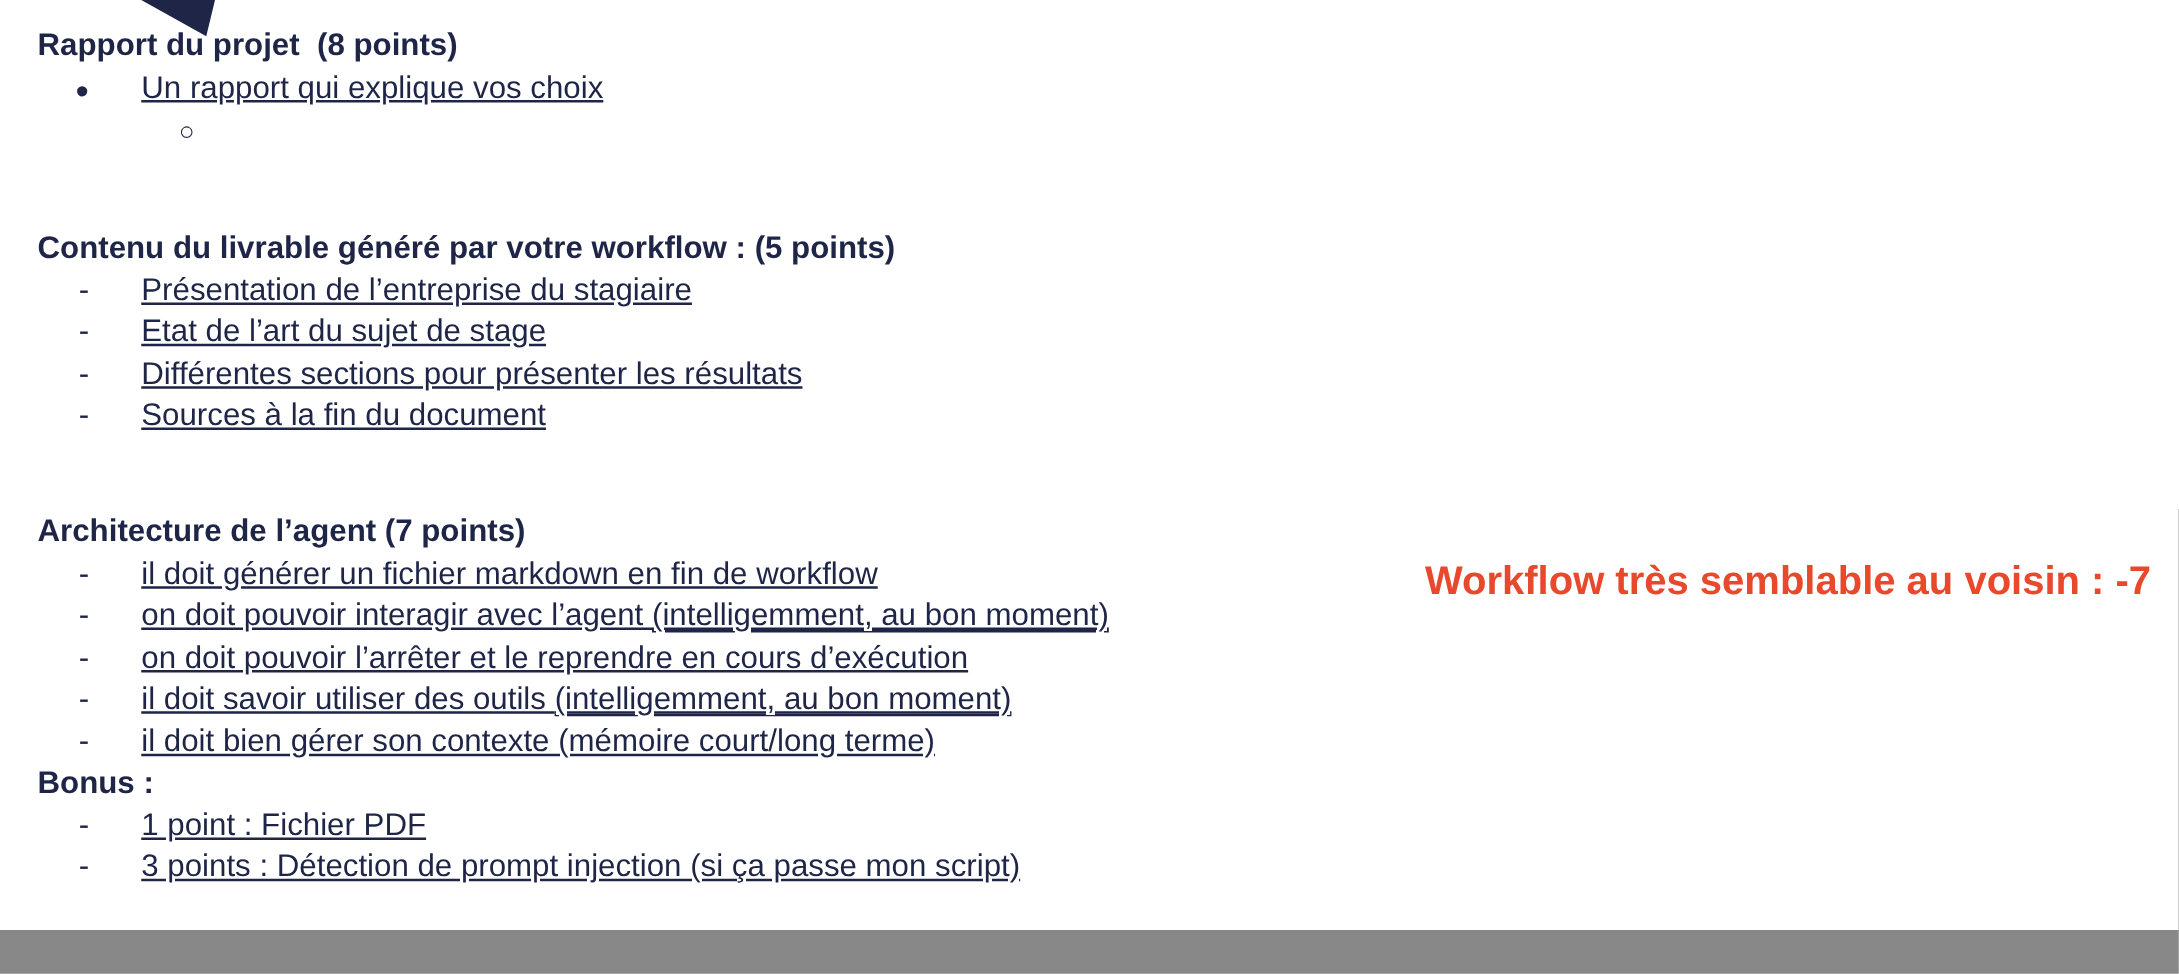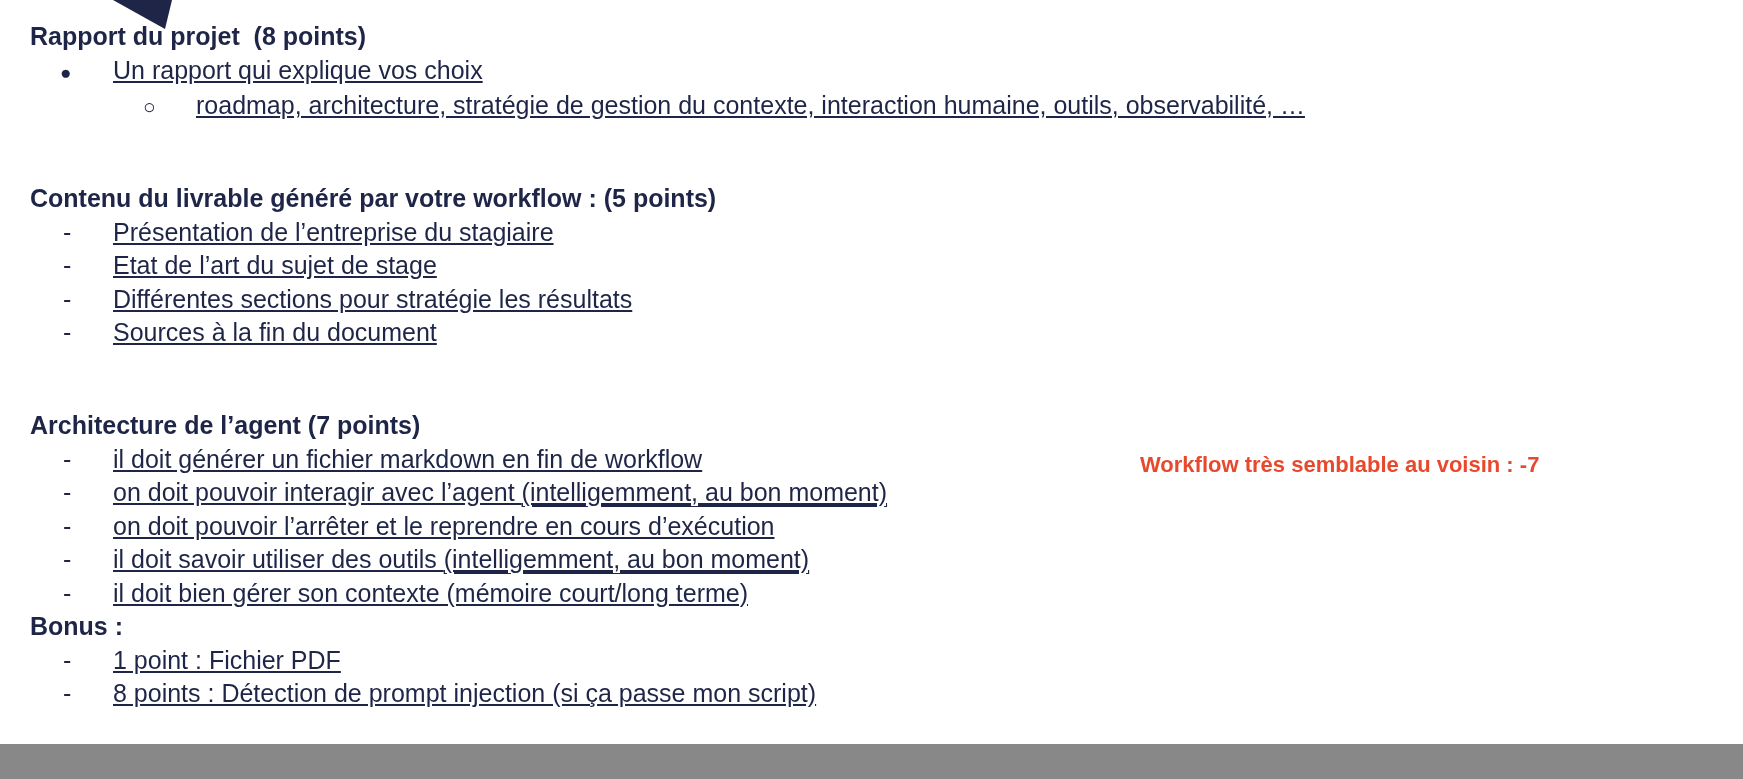--- a/index.html
+++ b/index.html
@@ -37,21 +37,21 @@
   .row-disc .marker{width:53px;font-size:19px;}
   .row-circle{padding-left:113px;}
   .row-circle .marker{width:53px;font-size:21px;}
   .row .txt{flex:1 1 auto;white-space:pre-wrap;text-decoration:underline;}
   .u{text-decoration:underline;text-underline-offset:4px;text-decoration-thickness:2px;margin-top:22px;}
   .annotation{
     position:absolute;
     left:1140px;top:446px;
     color:var(--red);
     font-weight:700;
-    font-size:22px;
+    font-size:32px;
     line-height:37px;
     white-space:nowrap;
   }
 </style>
 </head>
 <body>
 
 <div class="canvas">
 
   <svg class="triangle-svg" width="220" height="40" aria-hidden="true">
@@ -60,39 +60,38 @@
 
   <div class="section section-1">
     <p class="heading">Rapport du projet  (8 points)</p>
     <div class="items">
         <div class="row row-disc">
           <span class="marker">●</span>
           <span class="txt">Un rapport qui explique vos choix</span>
         </div>
         <div class="row row-circle">
           <span class="marker">○</span>
-          <span class="txt">roadmap, architecture, stratégie de gestion du contexte, interaction humaine, outils, observabilité, …</span>
         </div>
       </div>
   </div>
 
   <div class="section section-2">
     <p class="heading">Contenu du livrable généré par votre workflow : (5 points)</p>
     <div class="items">
         <div class="row row-dash">
           <span class="marker">-</span>
           <span class="txt">Présentation de l’entreprise du stagiaire</span>
         </div>
         <div class="row row-dash">
           <span class="marker">-</span>
           <span class="txt">Etat de l’art du sujet de stage</span>
         </div>
         <div class="row row-dash">
           <span class="marker">-</span>
-          <span class="txt">Différentes sections pour stratégie les résultats</span>
+          <span class="txt">Différentes sections pour présenter les résultats</span>
         </div>
         <div class="row row-dash">
           <span class="marker">-</span>
           <span class="txt">Sources à la fin du document</span>
         </div>
       </div>
   </div>
 
   <div class="section section-3">
     <p class="heading">Architecture de l’agent (7 points)</p>
@@ -122,21 +121,21 @@
 
   <div class="section section-4">
     <p class="heading">Bonus :</p>
     <div class="items">
         <div class="row row-dash">
           <span class="marker">-</span>
           <span class="txt">1 point : Fichier PDF</span>
         </div>
         <div class="row row-dash">
           <span class="marker">-</span>
-          <span class="txt">8 points : Détection de prompt injection (si ça passe mon script)</span>
+          <span class="txt">3 points : Détection de prompt injection (si ça passe mon script)</span>
         </div>
       </div>
   </div>
 
   <div class="annotation">
     <div>Workflow très semblable au voisin : -7</div>
   </div>
 
 </div>
 

